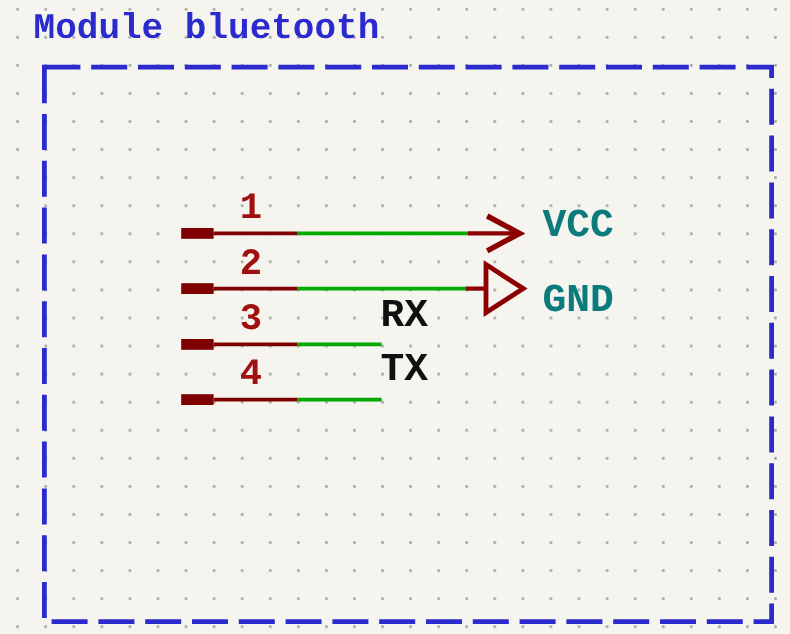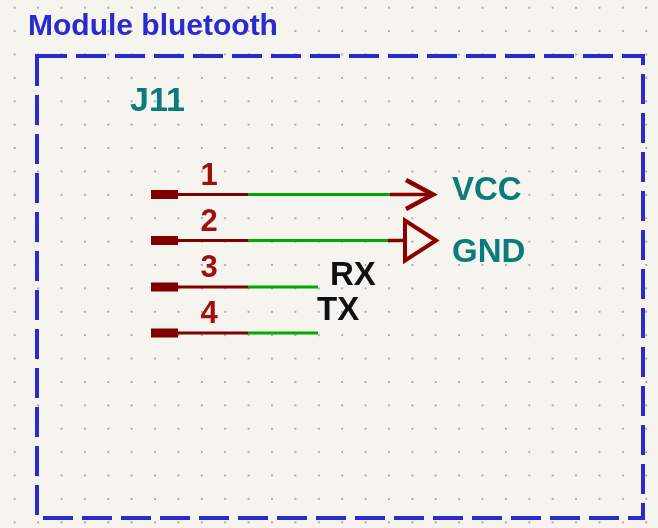--- a/index.html
+++ b/index.html
@@ -4,21 +4,21 @@
 <style>
   html,body{margin:0;padding:0;}
   .canvas{
     position:relative;
     width:658px;height:528px;
     background-color:#F5F4EF;
     background-image:radial-gradient(circle, #ABABA6 0 1px, rgba(171,171,166,0) 1.45px);
     background-size:23.4px 23.4px;
     background-position:3px -4px;
     overflow:hidden;
-    font-family:Liberation Sans, sans-serif;
+    font-family:Liberation Mono, monospace;
     font-weight:bold;
   }
   .layer{position:absolute;left:0;top:0;}
   .txt{position:absolute;line-height:1;white-space:pre;}
   .title-text{font-size:30px;color:#2A2ACE;}
   .ref-text,.val-text{font-size:34px;color:#0B7B7B;}
   .pin-num{font-size:31px;color:#A01010;width:46px;text-align:center;}
   .hlabel-text{font-size:33px;color:#0B7B7B;}
   .local-label{font-size:33px;color:#101010;}
 </style>
@@ -55,27 +55,26 @@
 
     <g>
       <rect x="151" y="328.5" width="27" height="9" fill="#7E0000"></rect>
       <line x1="178" y1="333" x2="248" y2="333" stroke="#7E0000" stroke-width="3"></line>
       <line x1="248" y1="333" x2="318" y2="333" stroke="#00A800" stroke-width="3"></line>
     </g>
   </svg>
 
   <div class="txt title-text" style="left:28px;top:10px;">Module bluetooth</div>
 
-  <div class="txt ref-text" style="left:130px;top:82px;">J11</div>
 
 
   <div class="txt pin-num" style="left:186px;top:159px;">1</div>
   <div class="txt pin-num" style="left:186px;top:205px;">2</div>
   <div class="txt pin-num" style="left:186px;top:251px;">3</div>
   <div class="txt pin-num" style="left:186px;top:297px;">4</div>
 
   <div class="txt hlabel-text" style="left:452px;top:172px;">VCC</div>
   <div class="txt hlabel-text" style="left:452px;top:234px;">GND</div>
 
-  <div class="txt local-label" style="left:330px;top:247px;margin-top:10px;">RX</div>
+  <div class="txt local-label" style="left:317px;top:247px;">RX</div>
   <div class="txt local-label" style="left:317px;top:292px;">TX</div>
 
 </div>
 
 </body></html>

